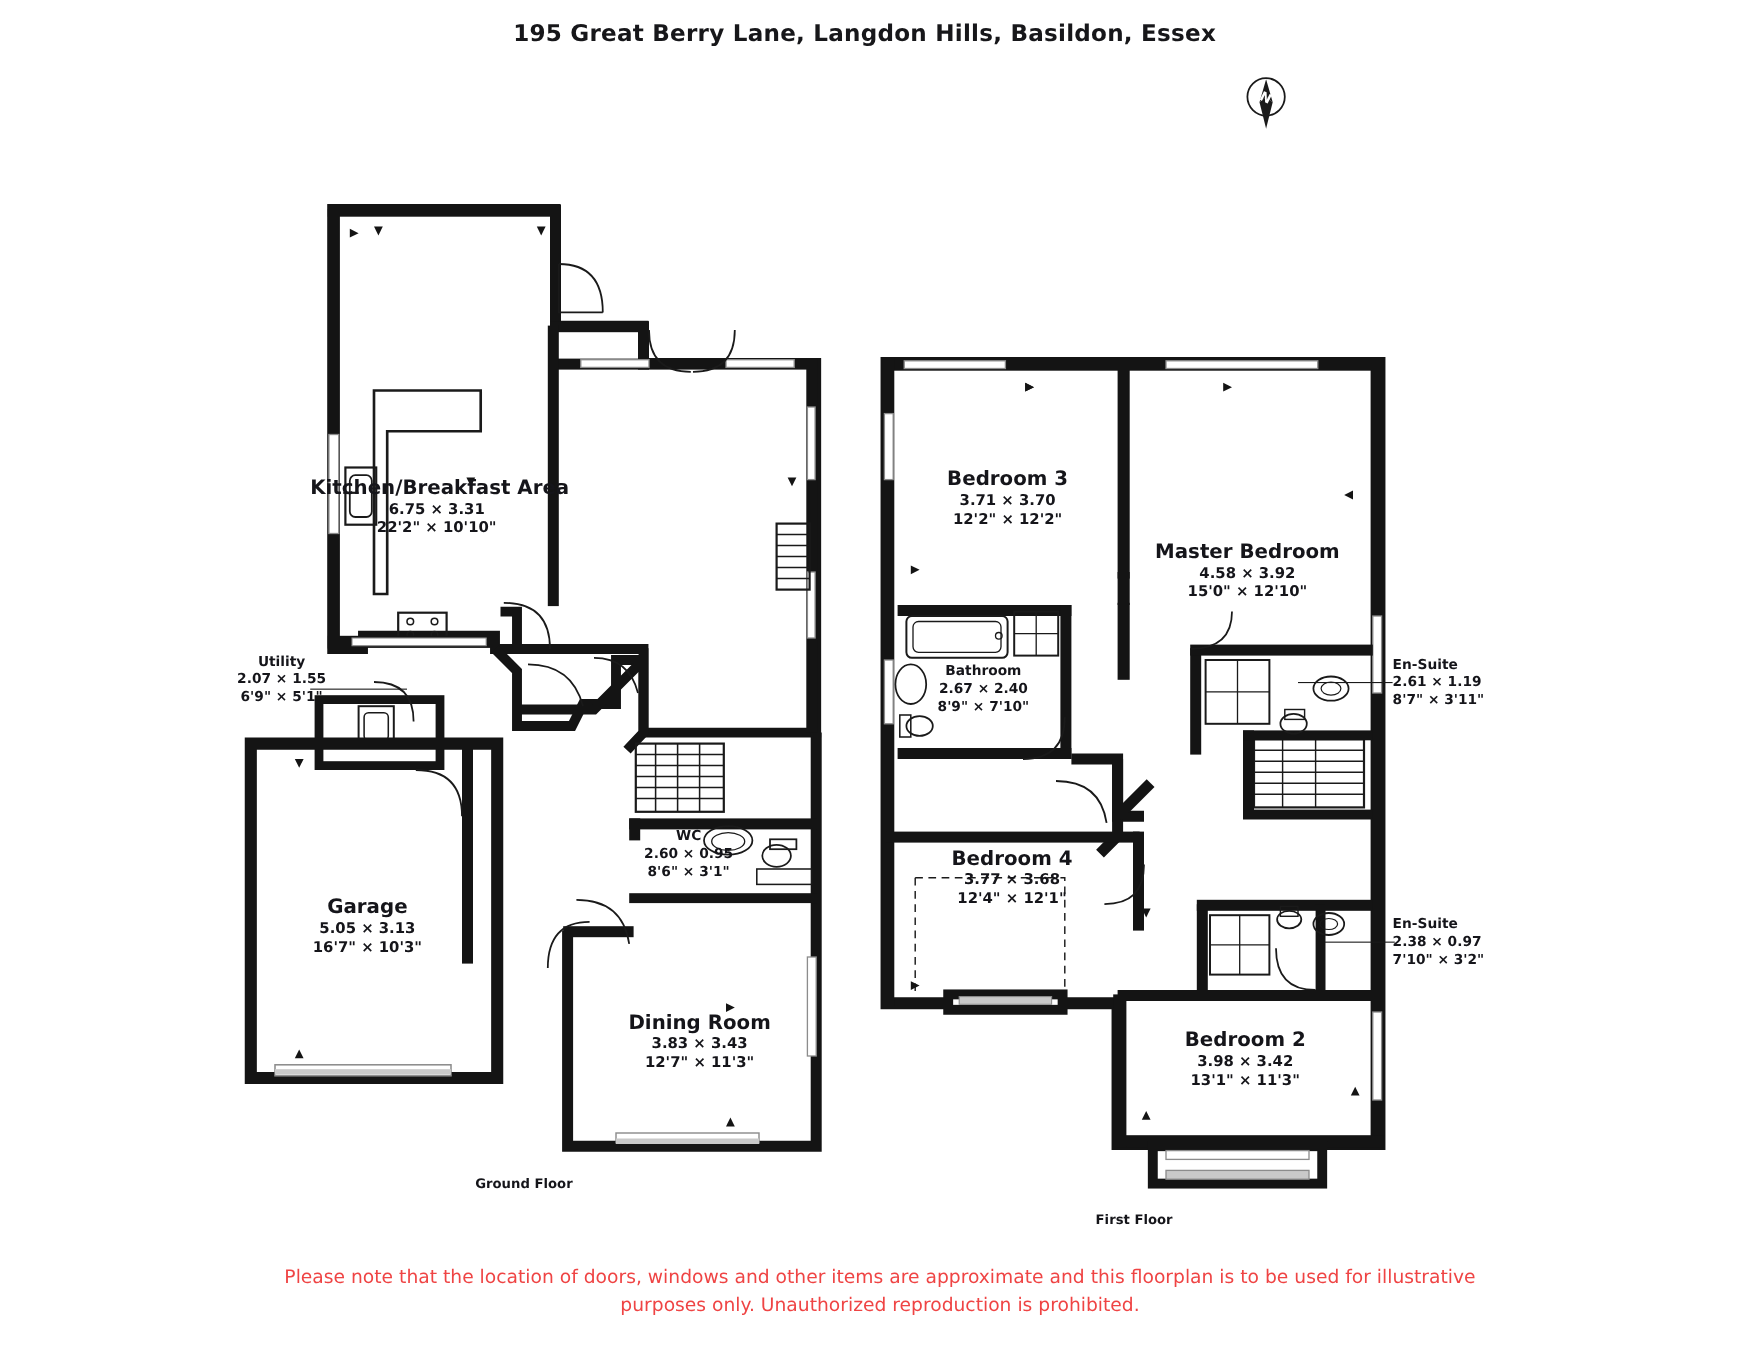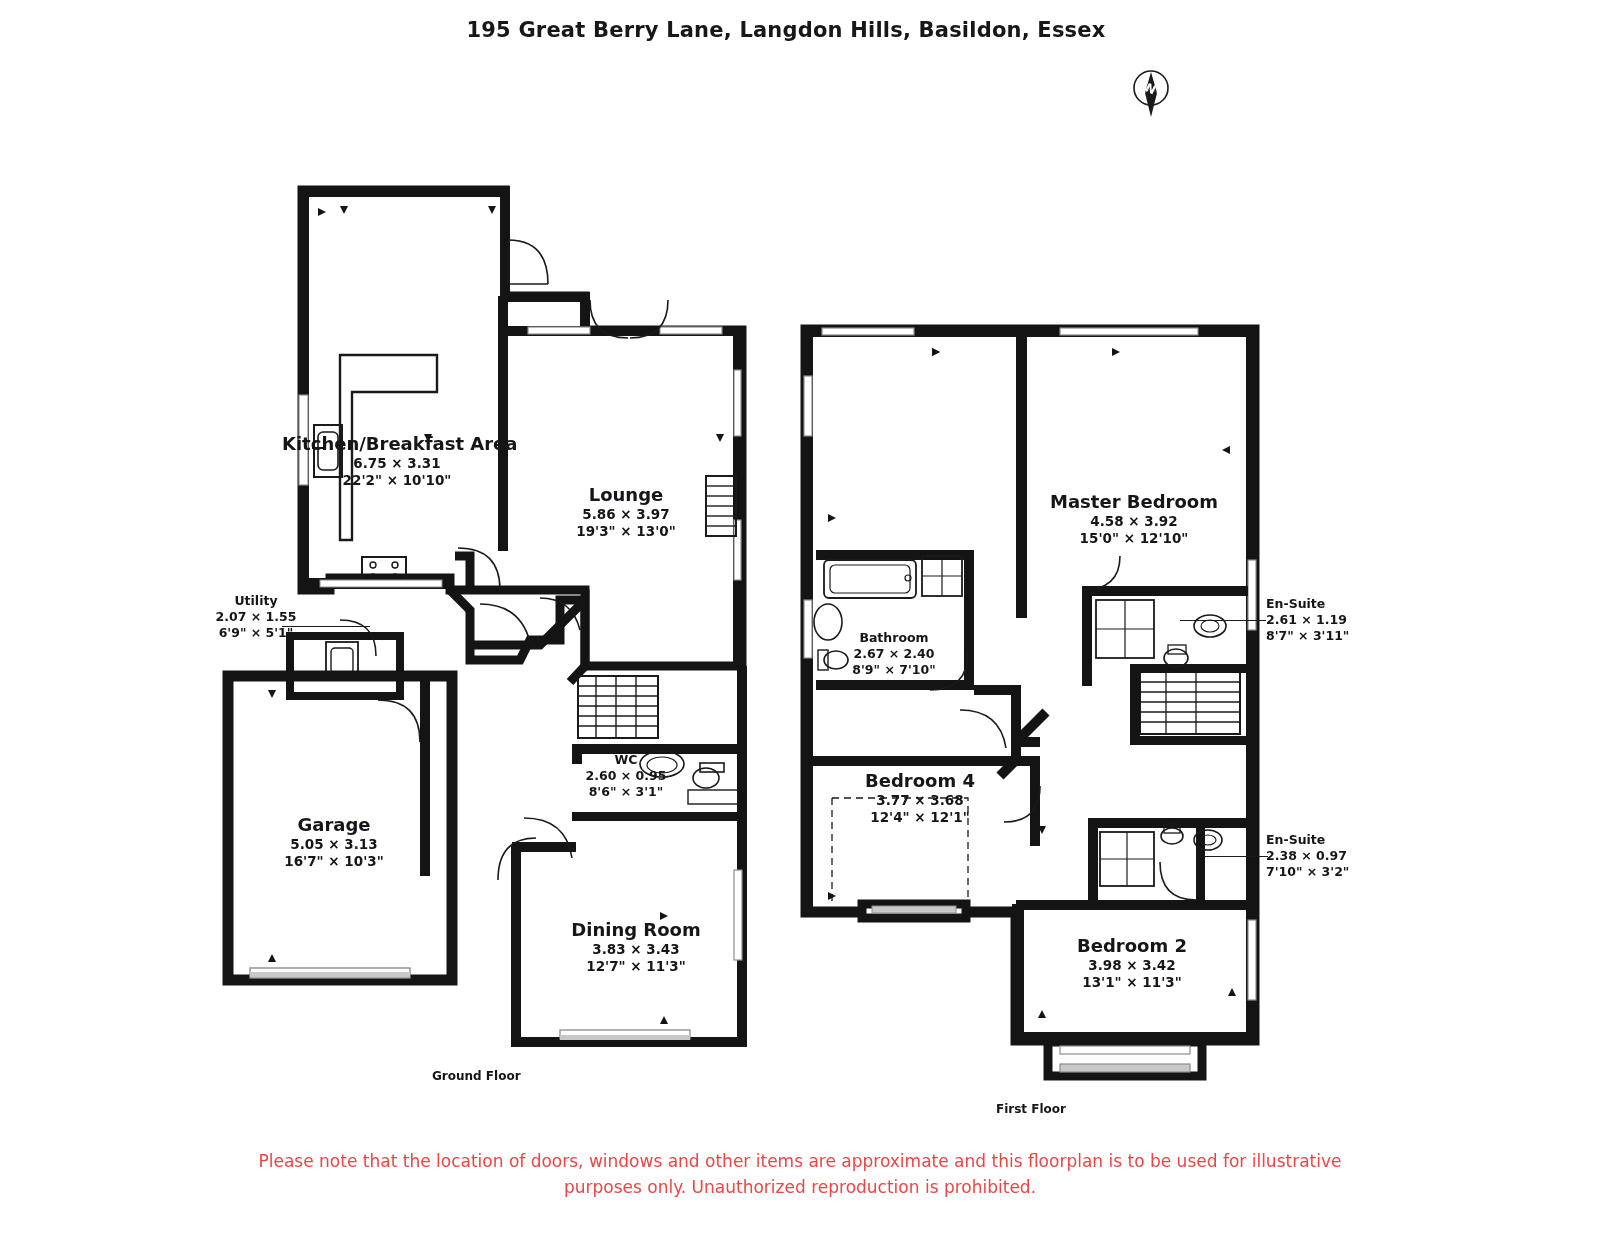--- a/index.html
+++ b/index.html
@@ -364,25 +364,20 @@
   <div class="leader" style="left:282px; top:626px; width:88px;"></div>
   <div class="leader" style="left:1180px; top:620px; width:86px;"></div>
   <div class="leader" style="left:1204px; top:856px; width:64px;"></div>
 
   <div class="room" style="left:282px; top:432px; width:230px;">
     <div class="rname">Kitchen/Breakfast Area</div>
     <div class="rm">6.75 × 3.31</div>
     <div class="rft">22'2" × 10'10"</div>
   </div>
 
-  <div class="room" style="left:548px; top:483px; width:156px;">
-    <div class="rname">Lounge</div>
-    <div class="rm">5.86 × 3.97</div>
-    <div class="rft">19'3" × 13'0"</div>
-  </div>
 
   <div class="room small" style="left:182px; top:593px; width:148px;">
     <div class="rname">Utility</div>
     <div class="rm">2.07 × 1.55</div>
     <div class="rft">6'9" × 5'1"</div>
   </div>
 
   <div class="room" style="left:258px; top:813px; width:152px;">
     <div class="rname">Garage</div>
     <div class="rm">5.05 × 3.13</div>
@@ -394,28 +389,33 @@
     <div class="rm">2.60 × 0.95</div>
     <div class="rft">8'6" × 3'1"</div>
   </div>
 
   <div class="room" style="left:558px; top:918px; width:156px;">
     <div class="rname">Dining Room</div>
     <div class="rm">3.83 × 3.43</div>
     <div class="rft">12'7" × 11'3"</div>
   </div>
 
+  <div class="room" style="left:838px; top:424px; width:156px;">
+    <div class="rname">Bedroom 3</div>
+    <div class="rm">3.71 × 3.70</div>
+    <div class="rft">12'2" × 12'2"</div>
+  </div>
 
   <div class="room" style="left:1044px; top:449px; width:180px;margin-top:41px;">
     <div class="rname">Master Bedroom</div>
     <div class="rm">4.58 × 3.92</div>
     <div class="rft">15'0" × 12'10"</div>
   </div>
 
-  <div class="room small" style="left:822px; top:602px; width:144px;margin-top:28px;">
+  <div class="room small" style="left:822px; top:602px; width:144px;">
     <div class="rname">Bathroom</div>
     <div class="rm">2.67 × 2.40</div>
     <div class="rft">8'9" × 7'10"</div>
   </div>
 
   <div class="room small" style="left:1266px; top:596px; width:140px; text-align:left;">
     <div class="rname">En-Suite</div>
     <div class="rm">2.61 × 1.19</div>
     <div class="rft">8'7" × 3'11"</div>
   </div>

